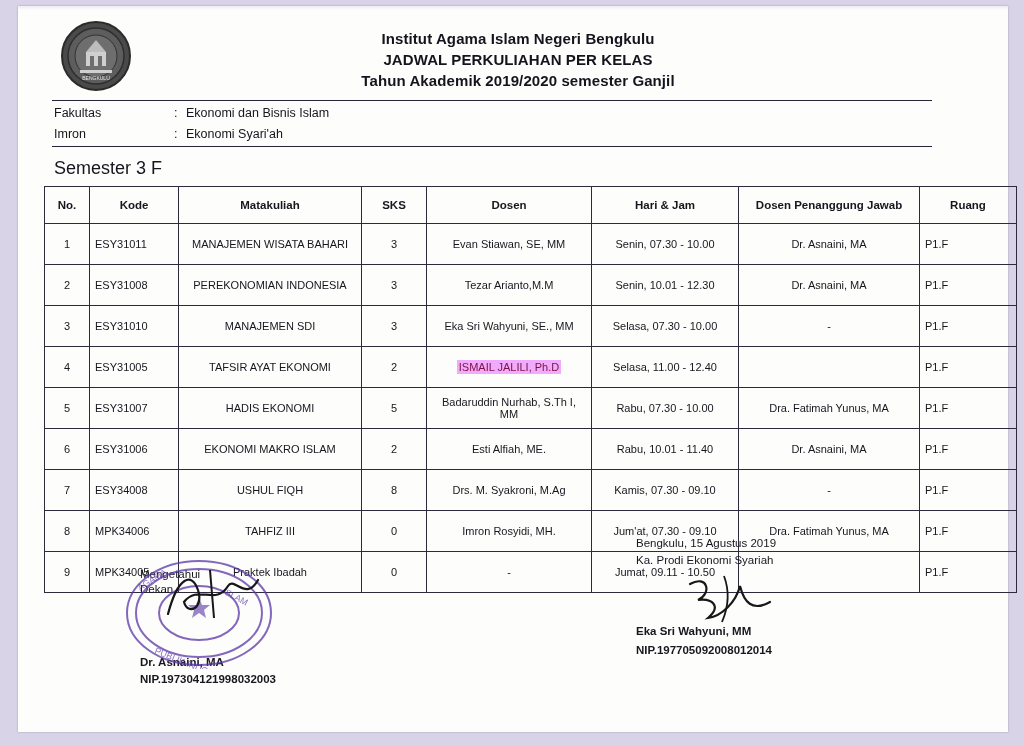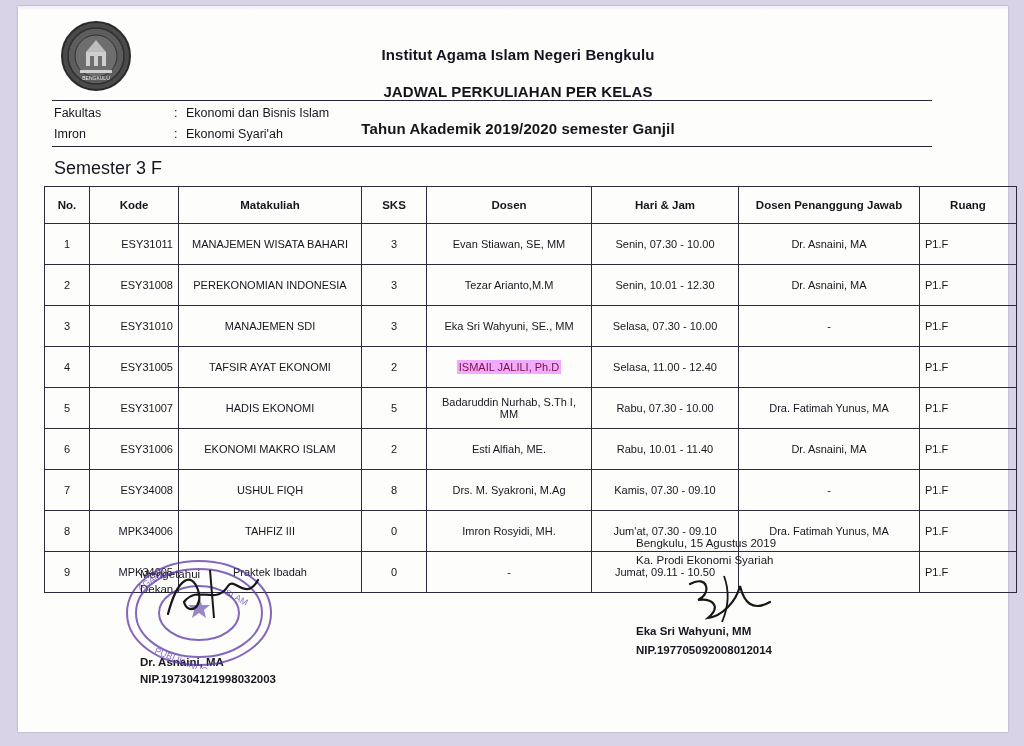--- a/index.html
+++ b/index.html
@@ -42,21 +42,20 @@
     top: 22px;
     width: 720px;
     text-align: center;
   }
   .title-line {
     font-weight: bold;
     font-size: 15px;
     color: #14141e;
     line-height: 21px;
     letter-spacing: 0.1px;
-    margin-top: 16px;
   }
   .rule {
     position: absolute;
     left: 34px;
     width: 880px;
     height: 1px;
     background: #26263a;
   }
   .rule-top { top: 94px; }
   .rule-bottom { top: 140px; }
@@ -101,21 +100,21 @@
   table.sched thead th {
     text-align: center;
     font-weight: bold;
     font-size: 11.5px;
     height: 28px;
   }
   table.sched tbody td {
     height: 32px;
   }
   .c-no     { width: 34px;  text-align: center; margin-left: 48px; }
-  .c-kode   { width: 78px;  text-align: right; }
+  .c-kode   { width: 78px;  text-align: left; }
   .c-mk     { width: 172px; }
   .c-sks    { width: 54px;  text-align: center; }
   .c-dosen  { width: 154px; }
   .c-hari   { width: 136px; }
   .c-pj     { width: 170px; }
   .c-ruang  { width: 86px;  }
 
   td.c-mk, td.c-dosen, td.c-hari, td.c-pj { text-align: center; }
   td.c-ruang { vertical-align: bottom; padding-bottom: 4px; }
 

